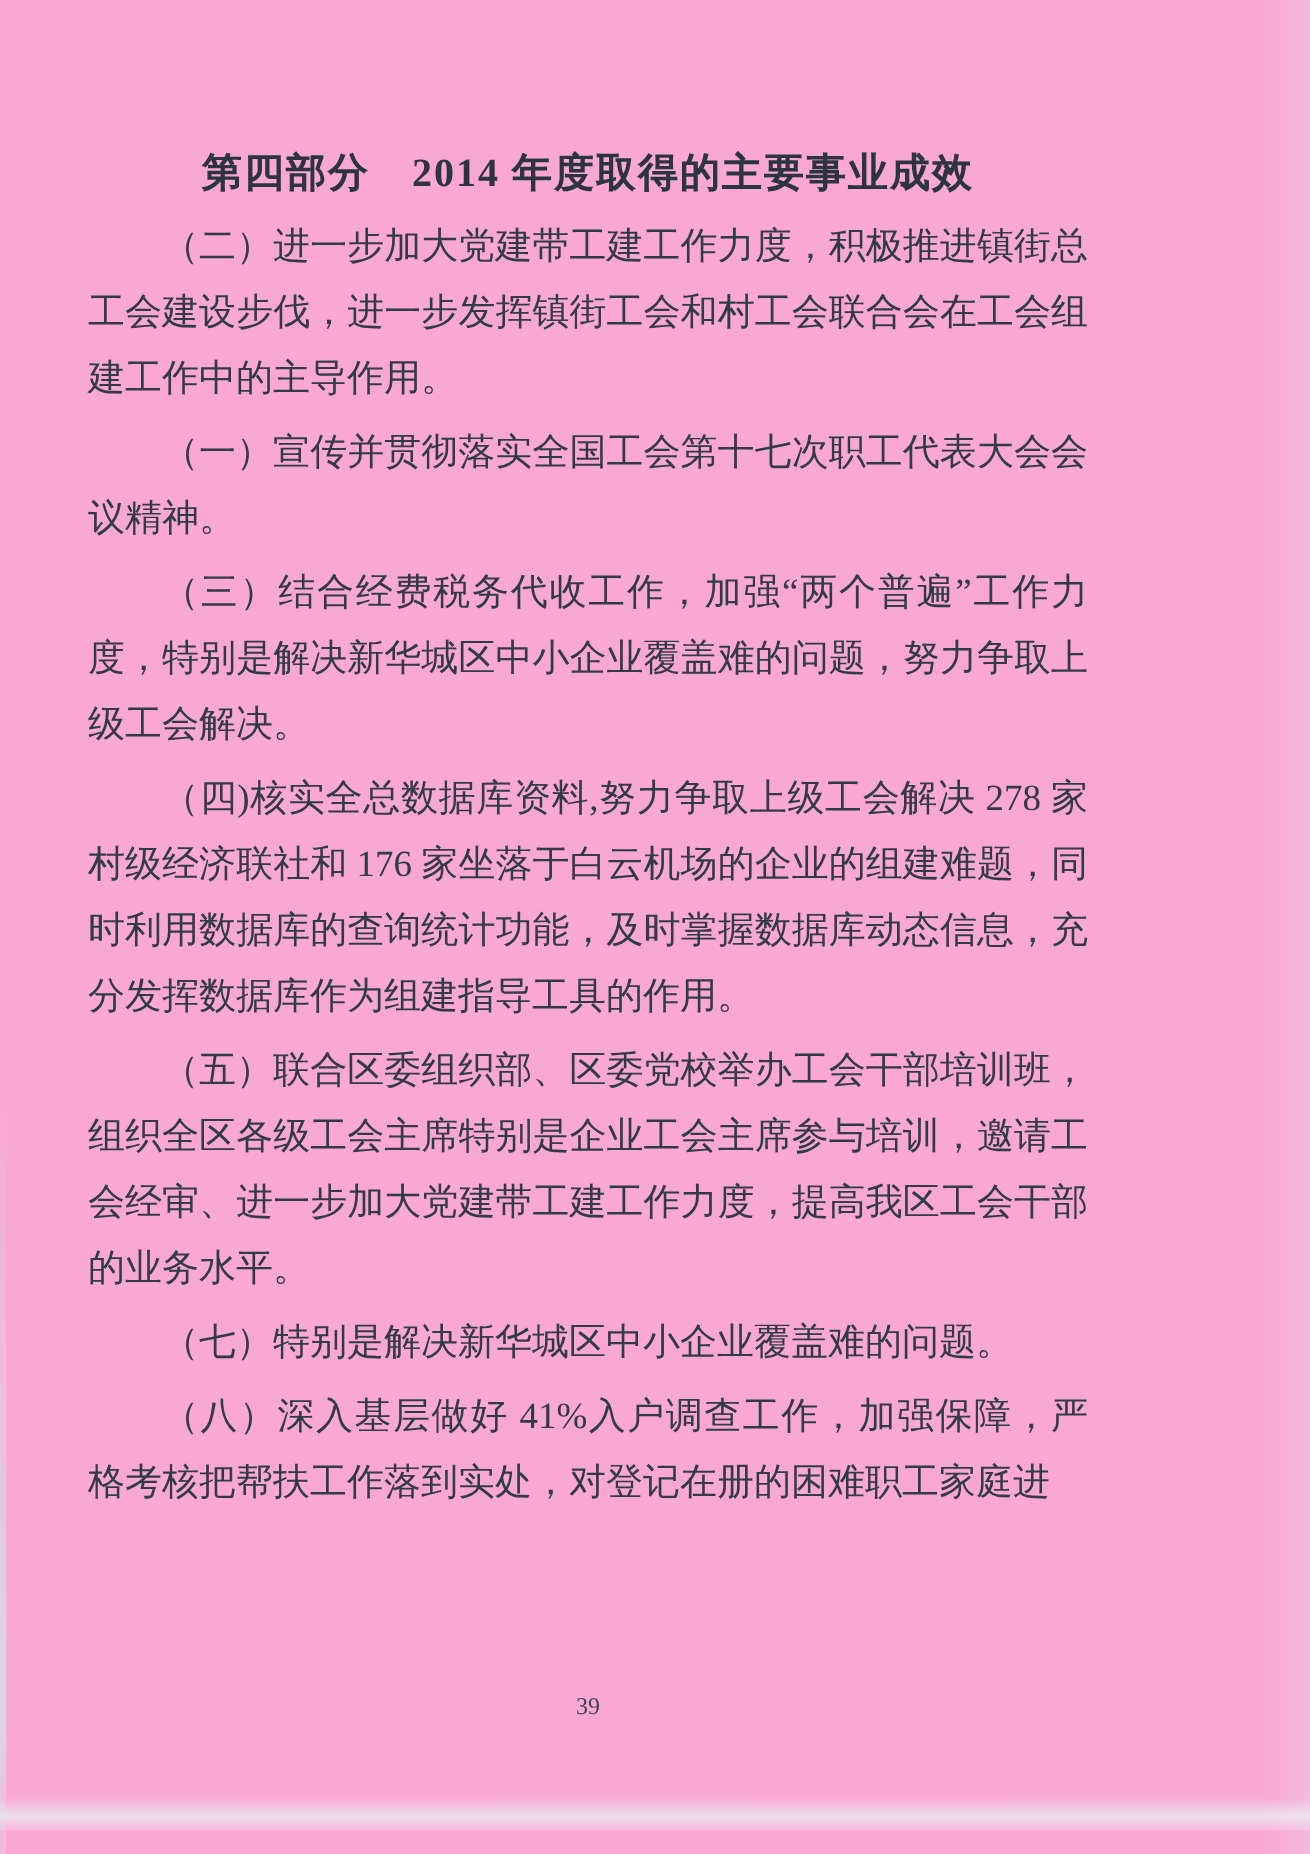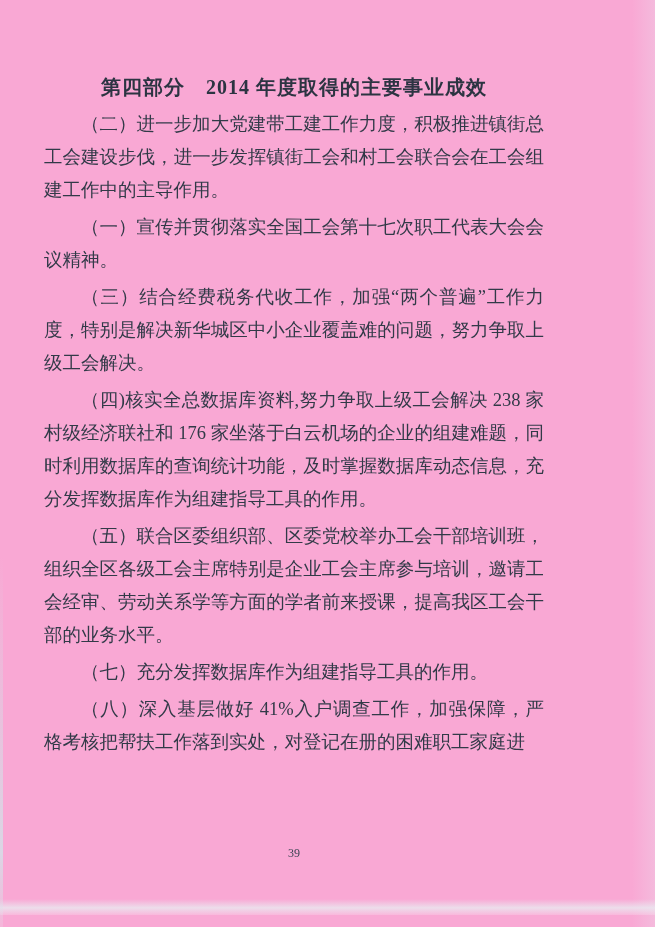--- a/index.html
+++ b/index.html
@@ -84,23 +84,23 @@
 <body>
 
 <div class="page">
 
   <div class="content">
     <h1 class="doc-title">第四部分　2014 年度取得的主要事业成效</h1>
 
     <p class="para">（二）进一步加大党建带工建工作力度，积极推进镇街总工会建设步伐，进一步发挥镇街工会和村工会联合会在工会组建工作中的主导作用。</p>
     <p class="para">（一）宣传并贯彻落实全国工会第十七次职工代表大会会议精神。</p>
     <p class="para">（三）结合经费税务代收工作，加强“两个普遍”工作力度，特别是解决新华城区中小企业覆盖难的问题，努力争取上级工会解决。</p>
-    <p class="para">（四)核实全总数据库资料,努力争取上级工会解决 238 家村级经济联社和 176 家坐落于白云机场的企业的组建难题，同时利用数据库的查询统计功能，及时掌握数据库动态信息，充分发挥数据库作为组建指导工具的作用。</p>
-    <p class="para">（五）联合区委组织部、区委党校举办工会干部培训班，组织全区各级工会主席特别是企业工会主席参与培训，邀请工会经审、劳动关系学等方面的学者前来授课，提高我区工会干部的业务水平。</p>
-    <p class="para">（七）充分发挥数据库作为组建指导工具的作用。</p>
+    <p class="para">（四)核实全总数据库资料,努力争取上级工会解决 278 家村级经济联社和 176 家坐落于白云机场的企业的组建难题，同时利用数据库的查询统计功能，及时掌握数据库动态信息，充分发挥数据库作为组建指导工具的作用。</p>
+    <p class="para">（五）联合区委组织部、区委党校举办工会干部培训班，组织全区各级工会主席特别是企业工会主席参与培训，邀请工会经审、进一步加大党建带工建工作力度，提高我区工会干部的业务水平。</p>
+    <p class="para">（七）特别是解决新华城区中小企业覆盖难的问题。</p>
     <p class="para">（八）深入基层做好 41%入户调查工作，加强保障，严格考核把帮扶工作落到实处，对登记在册的困难职工家庭进</p>
   </div>
 
   <div class="page-number">39</div>
 
   <div class="scan-right"></div>
   <div class="scan-bottom"></div>
   <div class="scan-left"></div>
 </div>
 

